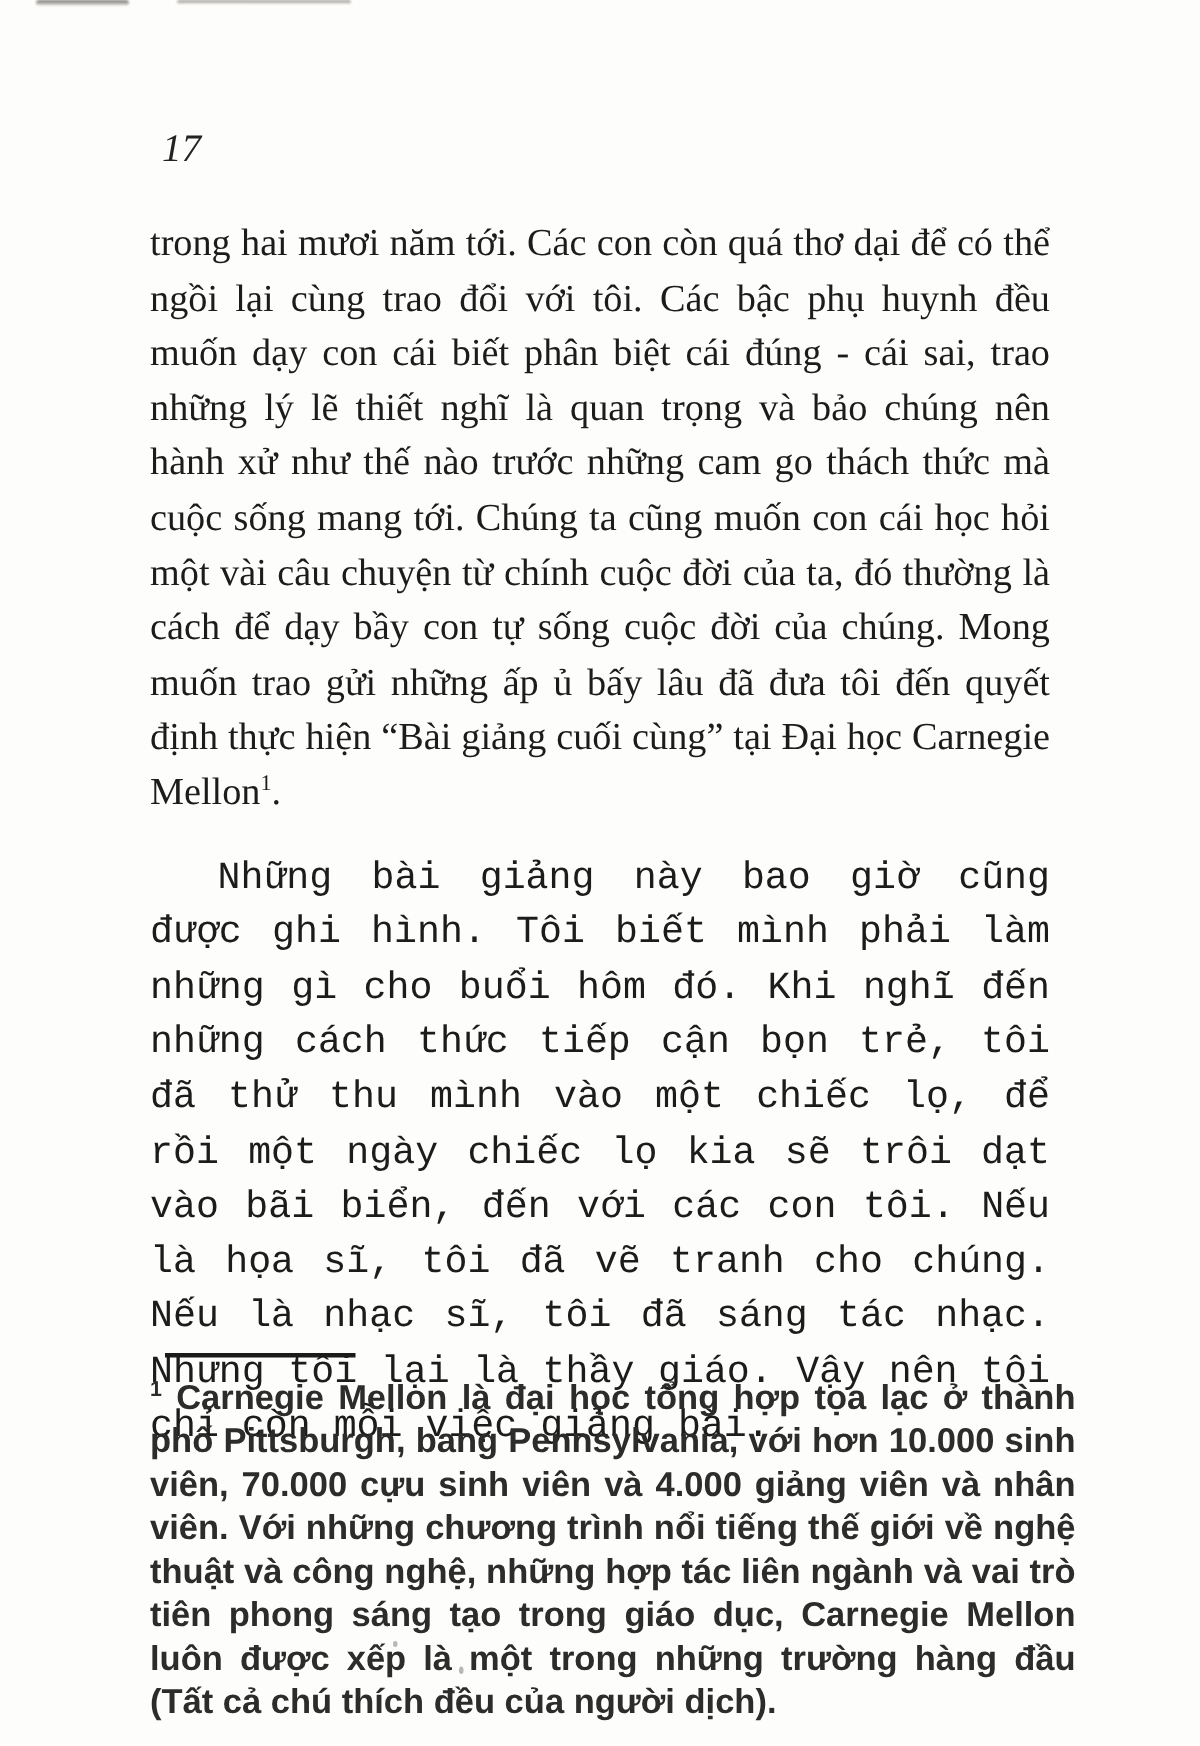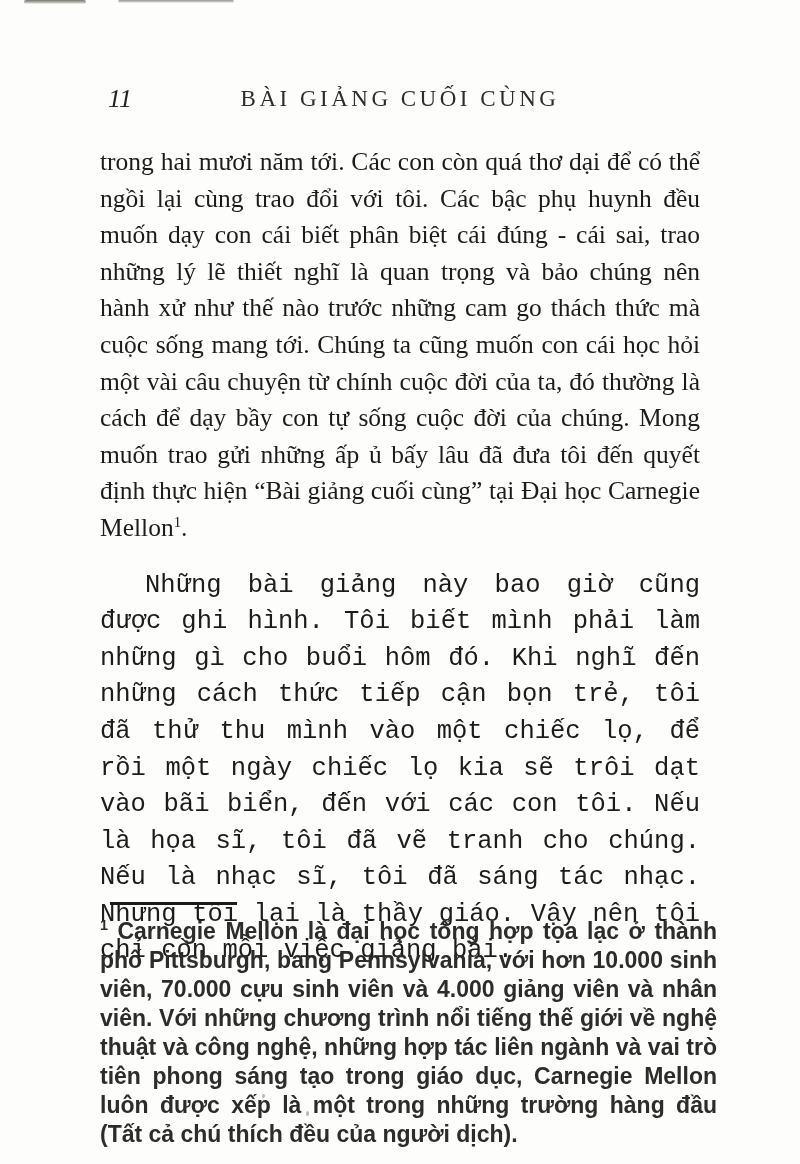--- a/index.html
+++ b/index.html
@@ -73,23 +73,22 @@
   .footnote sup { font-size: 62%; vertical-align: super; line-height: 0; }
 </style>
 </head>
 <body>
 
 <div class="page">
 
   <div class="scan-mark m1"></div>
   <div class="scan-mark m2"></div>
 
-  <div class="page-number">11</div>
+  <div class="page-number">17</div>
 
-  <div class="head-title">BÀI GIẢNG CUỐI CÙNG</div>
 
   <div class="body-text">
     <p><span>trong hai mươi năm tới. Các con còn quá thơ dại để có thể ngồi lại cùng trao đổi với tôi. Các bậc phụ huynh đều muốn dạy con cái biết phân biệt cái đúng - cái sai, trao những lý lẽ thiết nghĩ là quan trọng và bảo chúng nên hành xử như thế nào trước những cam go thách thức mà cuộc sống mang tới. Chúng ta cũng muốn con cái học hỏi một vài câu chuyện từ chính cuộc đời của ta, đó thường là cách để dạy bầy con tự sống cuộc đời của chúng. Mong muốn trao gửi những ấp ủ bấy lâu đã đưa tôi đến quyết định thực hiện “Bài giảng cuối cùng” tại Đại học Carnegie Mellon</span><sup class="fn-ref">1</sup><span>.</span></p>
     <p class="indented"><span>Những bài giảng này bao giờ cũng được ghi hình. Tôi biết mình phải làm những gì cho buổi hôm đó. Khi nghĩ đến những cách thức tiếp cận bọn trẻ, tôi đã thử thu mình vào một chiếc lọ, để rồi một ngày chiếc lọ kia sẽ trôi dạt vào bãi biển, đến với các con tôi. Nếu là họa sĩ, tôi đã vẽ tranh cho chúng. Nếu là nhạc sĩ, tôi đã sáng tác nhạc. Nhưng tôi lại là thầy giáo. Vậy nên tôi chỉ còn mỗi việc giảng bài.</span></p>
   </div>
 
   <div class="footnote-rule"></div>
 
   <div class="footnote"><sup>1</sup> <span>Carnegie Mellon là đại học tổng hợp tọa lạc ở thành phố Pittsburgh, bang Pennsylvania, với hơn 10.000 sinh viên, 70.000 cựu sinh viên và 4.000 giảng viên và nhân viên. Với những chương trình nổi tiếng thế giới về nghệ thuật và công nghệ, những hợp tác liên ngành và vai trò tiên phong sáng tạo trong giáo dục, Carnegie Mellon luôn được xếp là một trong những trường hàng đầu (Tất cả chú thích đều của người dịch).</span></div>
 

